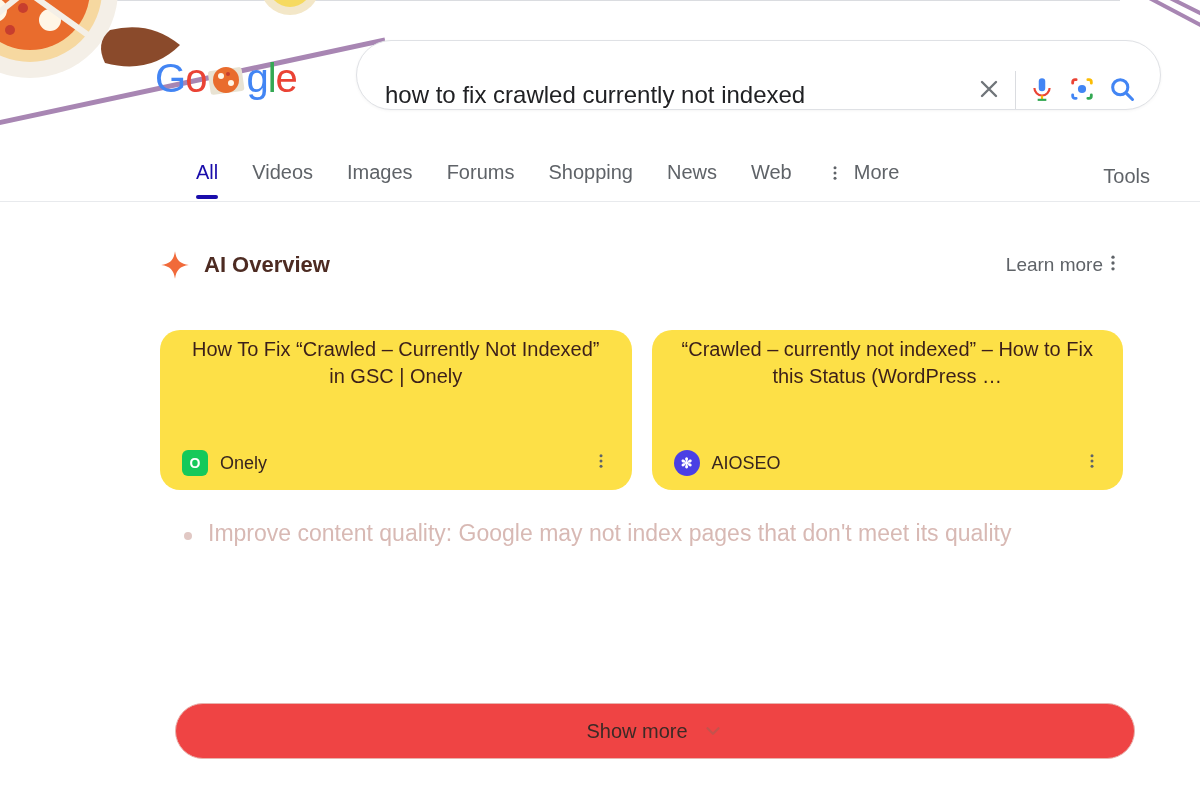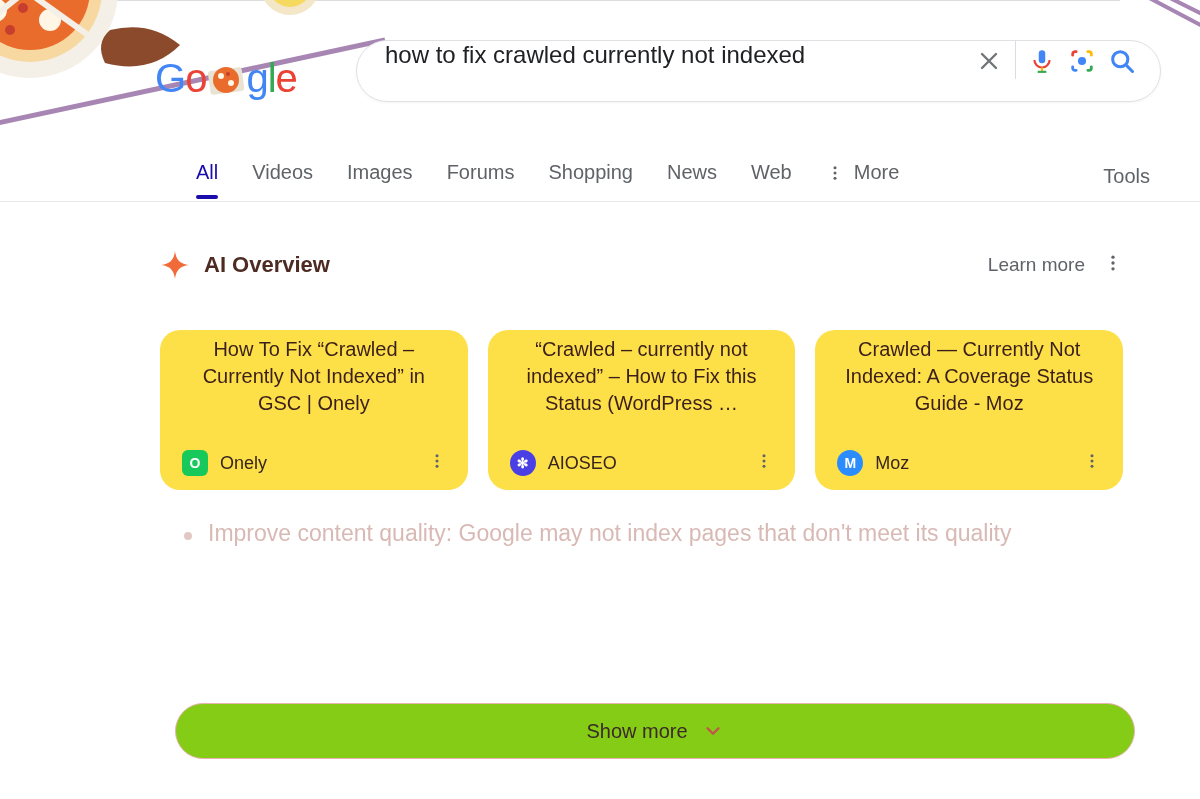--- a/index.html
+++ b/index.html
@@ -41,24 +41,24 @@
   .g-b { color:#4285F4; } .g-r { color:#EA4335; } .g-g { color:#34A853; }
   .logo .doodle-o {
     width: 40px; height: 40px; display: inline-flex; align-items:center; justify-content:center;
     position: relative; top:2px;
   }
 
   
   .searchbar {
     position: absolute;
     top: 40px; left: 356px;
-    width: 805px; height: 62px;
+    width: 805px; height: 70px;
     border: 1px solid #dfe1e5;
     border-radius: 36px;
-    display: flex; align-items: flex-start;
+    display: flex; align-items: flex-end;
     padding: 0 18px 0 28px;
     box-shadow: 0 1px 3px rgba(60,64,67,0.05);
     background: #fff;
   }
   .search-input {
     flex: 1; border: none; outline: none;
     font-size: 24px; color: #202124;
     background: transparent;
   }
   .sb-icon {
@@ -89,21 +89,21 @@
   .aio {
     position: absolute; top: 230px; left: 160px; right: 77px; text-align: center;
   }
   .aio-header {
     display:flex; align-items:center; gap:14px; margin-top: 20px;
   }
   .sparkle {
     width: 30px; height: 30px; display:inline-block;
   }
   .aio-title { font-size: 22px; color:#4d2b22; font-weight: 600; }
-  .aio-right { margin-left:auto; display:flex; align-items:center; gap:18px; color:#5f6368; font-size:19px;}
+  .aio-right { margin-left:auto; display:flex; align-items:center; color:#5f6368; font-size:19px;}
   .aio-right .more { cursor:pointer; }
 
   
   .cards {
     display:flex; gap:20px; margin-top: 50px;
   }
   .card {
     flex:1; background:#fde047; border-radius:20px;
     padding: 6px 22px 14px 22px;
     display:flex; flex-direction:column; justify-content:space-between;
@@ -137,21 +137,21 @@
   }
   .faded-bullet .dot {
     width:8px; height:8px; border-radius:50%; background:#e1c8c4; margin-top:12px; flex-shrink:0;
   }
 
   
   .showmore {
     position:absolute; left: 175px; top: 703px;
     width: 960px; height:56px;
     border:1px solid #e8b3ae; border-radius:30px;
-    background:#84cc16;
+    background:#ef4444;
     display:flex; align-items:center; justify-content:center; gap:14px;
     font-size:20px; color:#3c2a26; cursor:pointer;
   }
   .fade-up {
     position:absolute; left:160px; right:95px; top:640px; height:80px;
     background: linear-gradient(to bottom, rgba(255,255,255,0), #fff 70%);
     pointer-events:none;
   }
 
   
@@ -317,34 +317,20 @@
         <span>AIOSEO</span>
         <span class="kebab">
           <svg width="18" height="18" viewBox="0 0 24 24">
               <circle cx="12" cy="5" r="2" fill="#5f6368"></circle>
               <circle cx="12" cy="12" r="2" fill="#5f6368"></circle>
               <circle cx="12" cy="19" r="2" fill="#5f6368"></circle>
             </svg>
         </span>
       </div>
     </div>
-    <div class="card">
-      <div class="card-title">Crawled — Currently Not Indexed: A Coverage Status Guide - Moz</div>
-      <div class="card-foot">
-        <span class="fav" style="border-radius:50%;background:#2a8cff">M</span>
-        <span>Moz</span>
-        <span class="kebab">
-          <svg width="18" height="18" viewBox="0 0 24 24">
-              <circle cx="12" cy="5" r="2" fill="#5f6368"></circle>
-              <circle cx="12" cy="12" r="2" fill="#5f6368"></circle>
-              <circle cx="12" cy="19" r="2" fill="#5f6368"></circle>
-            </svg>
-        </span>
-      </div>
-    </div>
   </div>
 
 
   <div class="faded-bullet">
     <span class="dot"></span>
     <span>Improve content quality: Google may not index pages that don't meet its quality</span>
   </div>
 </div>
 
 <div class="fade-up"></div>

